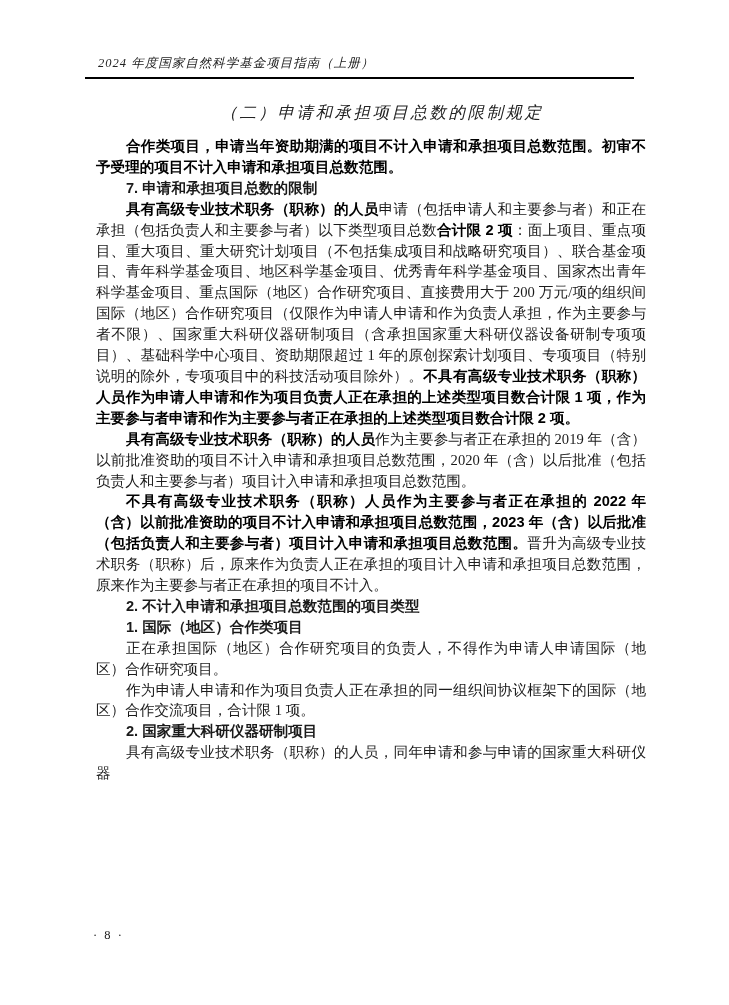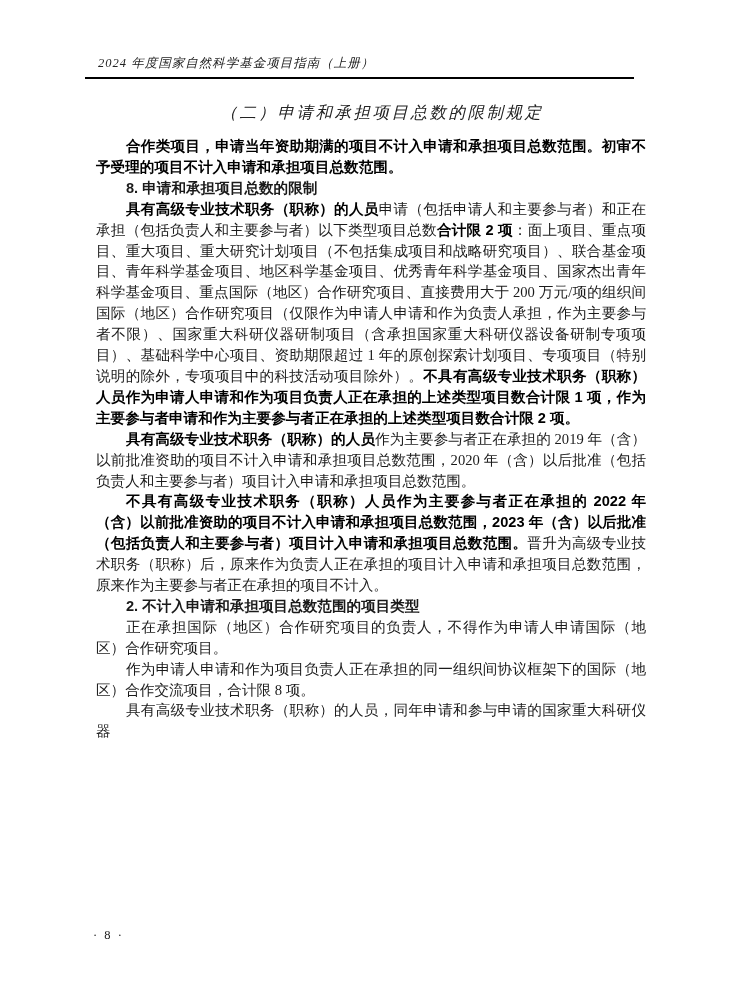--- a/index.html
+++ b/index.html
@@ -94,25 +94,27 @@
 
 <div class="page">
 
   <div class="page-header-title">2024 年度国家自然科学基金项目指南（上册）</div>
 
   <div class="page-header-rule"></div>
 
   <main class="doc-body">
       <h2 class="sec-heading">（二）申请和承担项目总数的限制规定</h2>
       <p class="para"><span class="run run-bold">合作类项目，申请当年资助期满的项目不计入申请和承担项目总数范围。初审不予受理的项目不计入申请和承担项目总数范围。</span></p>
-      <h3 class="num-heading">8. 申请和承担项目总数的限制</h3>
+      <h3 class="num-heading">7. 申请和承担项目总数的限制</h3>
       <p class="para"><span class="run run-bold">具有高级专业技术职务（职称）的人员</span><span class="run">申请（包括申请人和主要参与者）和正在承担（包括负责人和主要参与者）以下类型项目总数</span><span class="run run-bold">合计限 2 项</span><span class="run">：面上项目、重点项目、重大项目、重大研究计划项目（不包括集成项目和战略研究项目）、联合基金项目、青年科学基金项目、地区科学基金项目、优秀青年科学基金项目、国家杰出青年科学基金项目、重点国际（地区）合作研究项目、直接费用大于 200 万元/项的组织间国际（地区）合作研究项目（仅限作为申请人申请和作为负责人承担，作为主要参与者不限）、国家重大科研仪器研制项目（含承担国家重大科研仪器设备研制专项项目）、基础科学中心项目、资助期限超过 1 年的原创探索计划项目、专项项目（特别说明的除外，专项项目中的科技活动项目除外）。</span><span class="run run-bold">不具有高级专业技术职务（职称）人员作为申请人申请和作为项目负责人正在承担的上述类型项目数合计限 1 项，作为主要参与者申请和作为主要参与者正在承担的上述类型项目数合计限 2 项。</span></p>
       <p class="para"><span class="run run-bold">具有高级专业技术职务（职称）的人员</span><span class="run">作为主要参与者正在承担的 2019 年（含）以前批准资助的项目不计入申请和承担项目总数范围，2020 年（含）以后批准（包括负责人和主要参与者）项目计入申请和承担项目总数范围。</span></p>
       <p class="para"><span class="run run-bold">不具有高级专业技术职务（职称）人员作为主要参与者正在承担的 2022 年（含）以前批准资助的项目不计入申请和承担项目总数范围，2023 年（含）以后批准（包括负责人和主要参与者）项目计入申请和承担项目总数范围。</span><span class="run">晋升为高级专业技术职务（职称）后，原来作为负责人正在承担的项目计入申请和承担项目总数范围，原来作为主要参与者正在承担的项目不计入。</span></p>
       <h3 class="num-heading">2. 不计入申请和承担项目总数范围的项目类型</h3>
+      <h3 class="num-heading">1. 国际（地区）合作类项目</h3>
       <p class="para"><span class="run">正在承担国际（地区）合作研究项目的负责人，不得作为申请人申请国际（地区）合作研究项目。</span></p>
-      <p class="para"><span class="run">作为申请人申请和作为项目负责人正在承担的同一组织间协议框架下的国际（地区）合作交流项目，合计限 8 项。</span></p>
+      <p class="para"><span class="run">作为申请人申请和作为项目负责人正在承担的同一组织间协议框架下的国际（地区）合作交流项目，合计限 1 项。</span></p>
+      <h3 class="num-heading">2. 国家重大科研仪器研制项目</h3>
       <p class="para"><span class="run">具有高级专业技术职务（职称）的人员，同年申请和参与申请的国家重大科研仪器</span></p>
     </main>
 
   <div class="page-number">· 8 ·</div>
 
 </div>
 
 </body></html>

